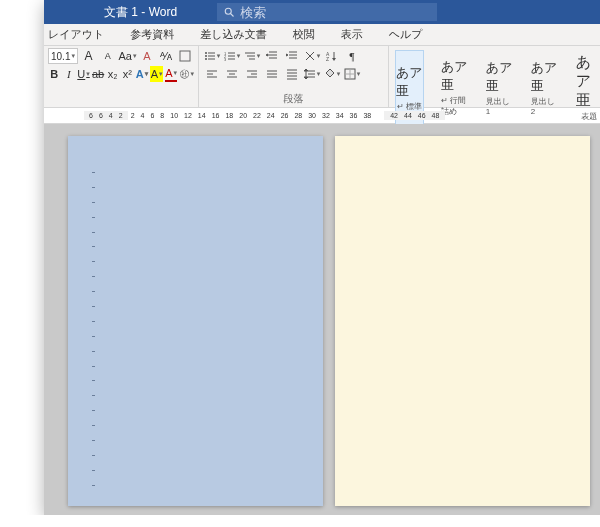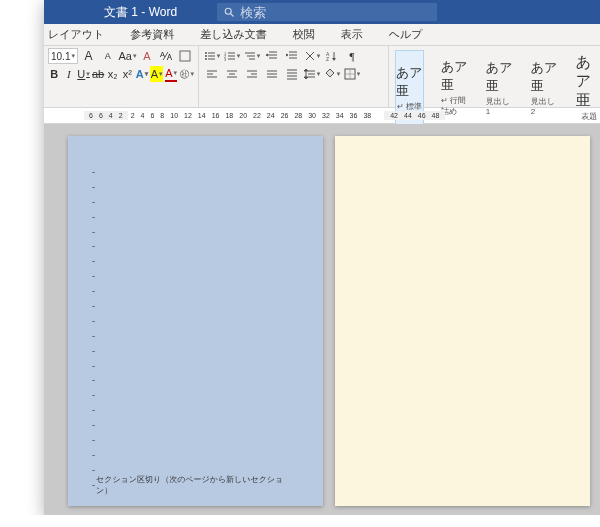--- a/index.html
+++ b/index.html
@@ -220,20 +220,21 @@
             </span>
           <span class="iconbtn chev">
               <svg class="svg-ico" viewBox="0 0 12 12">
                 <rect x="1" y="1" width="10" height="10" fill="none" stroke="#555"></rect>
                 <line x1="1" y1="6" x2="11" y2="6" stroke="#aaa"></line>
                 <line x1="6" y1="1" x2="6" y2="11" stroke="#aaa"></line>
               </svg>
             </span>
         </div>
       </div>
+      <div class="group-label">段落</div>
     </div>
 
     <div class="group" style="flex:1;min-width:0">
       <div class="style-gallery">
         <div class="style-item active">
           <div class="sample">あア亜</div>
           <div class="sub">↵ 標準</div>
         </div>
         <div class="style-item">
           <div class="sample">あア亜</div>
@@ -292,21 +293,18 @@
             <div></div>
             <div></div>
             <div></div>
             <div></div>
             <div></div>
             <div></div>
             <div></div>
             <div></div>
             <div></div>
         </div>
-        <div class="section-break">
-          <span>セクション区切り（次のページから新しいセクション）</span>
-        </div>
       </div>
       <div class="page right"></div>
     </div>
   </div>
 
 </div>
 
 </body></html>

